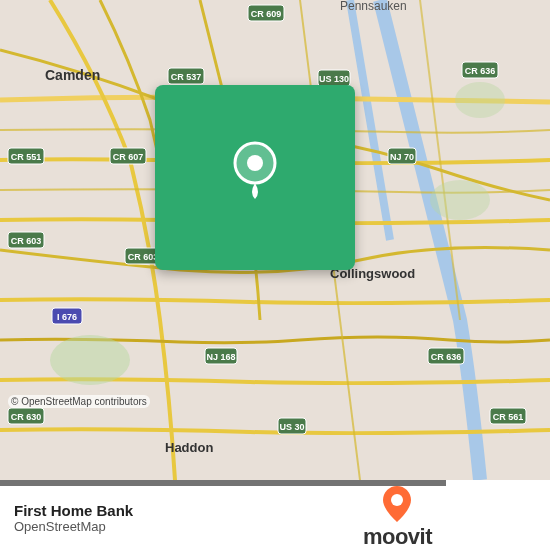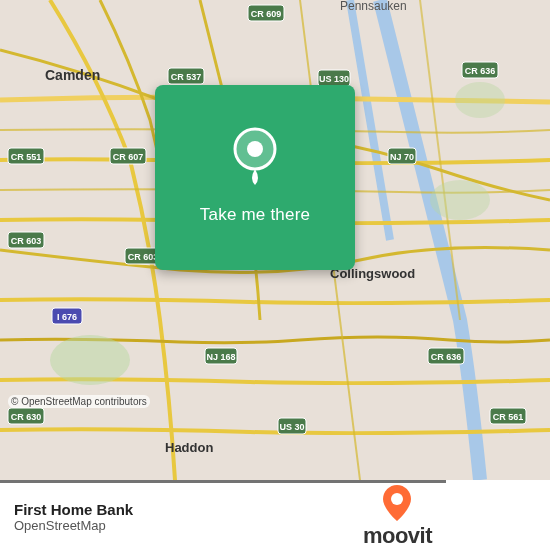--- a/index.html
+++ b/index.html
@@ -60,21 +60,21 @@
       cursor: pointer;
       letter-spacing: 0.2px;
       padding: 4px 8px;
     }
 
     
     #bottom-bar {
       width: 446px;
       height: 70px;
       background-color: #ffffff;
-      border-top: 3px solid #737373;
+      border-top: 6px solid #737373;
       display: flex;
       align-items: center;
       justify-content: space-between;
       padding: 0 14px;
     }
 
     #location-info {
       display: flex;
       flex-direction: column;
     }
@@ -210,21 +210,20 @@
 
   <div id="location-card">
 
     <svg id="location-pin-icon" viewBox="0 0 52 60" xmlns="http://www.w3.org/2000/svg">
       <circle cx="26" cy="22" r="20" fill="white" opacity="0.25"></circle>
       <circle cx="26" cy="22" r="20" fill="none" stroke="white" stroke-width="3"></circle>
       <circle cx="26" cy="22" r="8" fill="white"></circle>
       <path d="M26 42 Q20 52 26 58 Q32 52 26 42Z" fill="white"></path>
     </svg>
 
-    <button id="take-me-there-btn">Take me there</button>
   </div>
 
   <div id="copyright-text">© OpenStreetMap contributors</div>
 </div>
 
 <div id="bottom-bar">
   <div id="location-info">
     <span id="location-name">First Home Bank</span>
     <span id="location-city">OpenStreetMap</span>
   </div>

